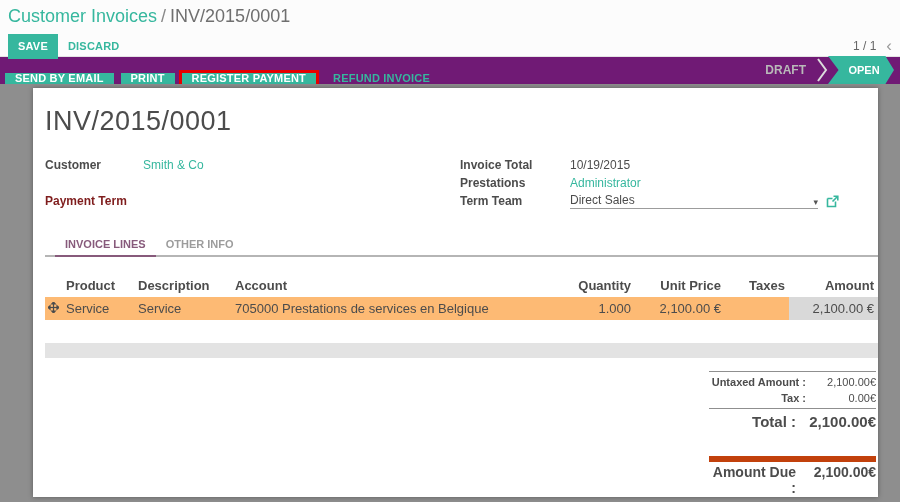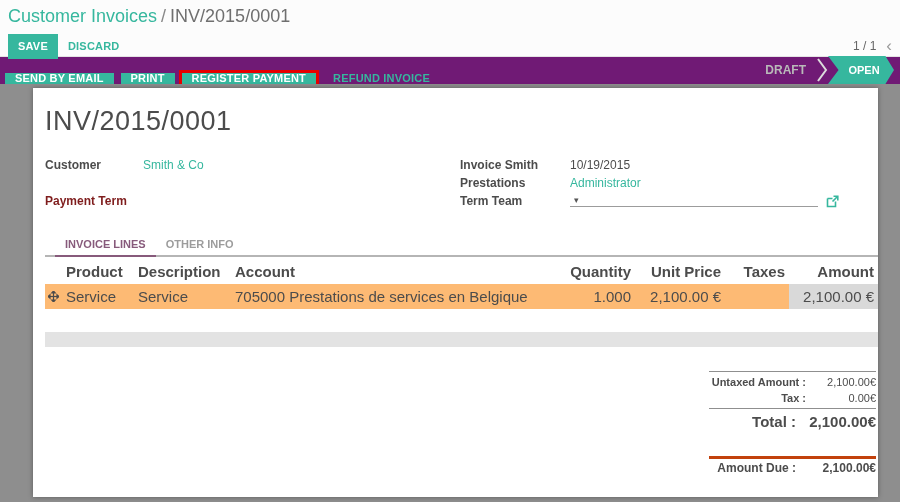--- a/index.html
+++ b/index.html
@@ -64,21 +64,21 @@
 
   
   .notebook { margin-top:23px; width:833px; }
   .tabs { display:flex; border-bottom:2px solid #b5b5b5; padding-left:10px; }
   .tab { font-size:11px; font-weight:bold; padding:5px 10px 5px 10px; margin-bottom:-2px;
          cursor:pointer; }
   .tab.active { color:#875a7b; border-bottom:2px solid #875a7b; }
   .tab.inactive { color:#9c9c9c; }
 
   table.lines { border-collapse:collapse; width:833px; table-layout:fixed;
-                font-size:15px; color:#4c4c4c; margin-top:1px; }
+                font-size:13px; color:#4c4c4c; margin-top:16px; }
   table.lines th { font-weight:bold; text-align:left; padding:5px 4px 4px 4px; }
   table.lines th.num, table.lines td.num { text-align:right; }
   table.lines td { padding:4px 4px; background:#fdba74; }
   table.lines td.handle-cell { width:17px; text-align:center; padding:4px 2px; }
   table.lines td.amount-cell { background:#d9d9d9; }
   col.c-handle{width:17px;} col.c-product{width:72px;} col.c-desc{width:97px;}
   col.c-account{width:326px;} col.c-qty{width:78px;} col.c-price{width:90px;}
   col.c-tax{width:64px;} col.c-amount{width:89px;}
 
   .empty-bar { width:833px; height:15px; background:#e3e3e3; margin-top:23px; }
@@ -86,22 +86,22 @@
   
   .totals { position:absolute; right:2px; top:283px; width:167px; font-size:11px;
             color:#4c4c4c; }
   .trow { display:flex; padding:2px 0; align-items:baseline; }
   .trow .tlabel { flex:1; text-align:right; font-weight:bold; padding-right:6px; }
   .trow .tvalue { width:64px; text-align:right; }
   .trow.first { border-top:1px solid #8f8f8f; padding-top:4px; }
   .trow.total-row { border-top:1px solid #8f8f8f; margin-top:2px; padding-top:4px;
                     font-size:15px; }
   .trow.total-row .tvalue { font-weight:bold; width:74px; }
-  .trow.due-row { border-top:3px solid #c2410c; margin-top:24px; 
-                  font-size:12px; }
+  .trow.due-row { border-top:6px solid #c2410c; margin-top:24px; 
+                  font-size:14px; }
   .trow.due-row .tvalue { font-weight:bold; width:74px; }
 </style>
 </head>
 <body>
 
 <div class="topbar">
   <div class="breadcrumb">
     <span class="bc-parent">Customer Invoices</span><span class="bc-sep">/</span><span class="bc-current">INV/2015/0001</span>
   </div>
   <div class="actions-row">
@@ -144,31 +144,32 @@
           <span class="flabel">Customer</span>
           <span class="fvalue link">Smith &amp; Co</span>
         </div>
         <div class="frow"></div>
         <div class="frow">
           <span class="flabel muted">Payment Term</span>
         </div>
       </div>
       <div class="col-right">
         <div class="frow">
-          <span class="flabel">Invoice Smith</span>
+          <span class="flabel">Invoice Total</span>
           <span class="fvalue">10/19/2015</span>
         </div>
         <div class="frow">
           <span class="flabel">Prestations</span>
           <span class="fvalue link">Administrator</span>
         </div>
         <div class="frow">
           <span class="flabel">Term Team</span>
           <span class="st-widget">
             <span class="st-line">
+              <span class="fvalue">Direct Sales</span>
               <span class="caret">▾</span>
             </span>
             <span class="ext-icon">
               <svg width="13" height="13" viewBox="0 0 13 13">
                   <path d="M1.5 3.5 h5 M1.5 3.5 v8 h8 v-5" stroke="#36b79e" stroke-width="1.6" fill="none"></path>
                   <path d="M6.5 6.5 L11.5 1.5 M7.5 1.2 h4.3 v4.3" stroke="#36b79e" stroke-width="1.6" fill="none"></path>
                 </svg>
             </span>
           </span>
         </div>

